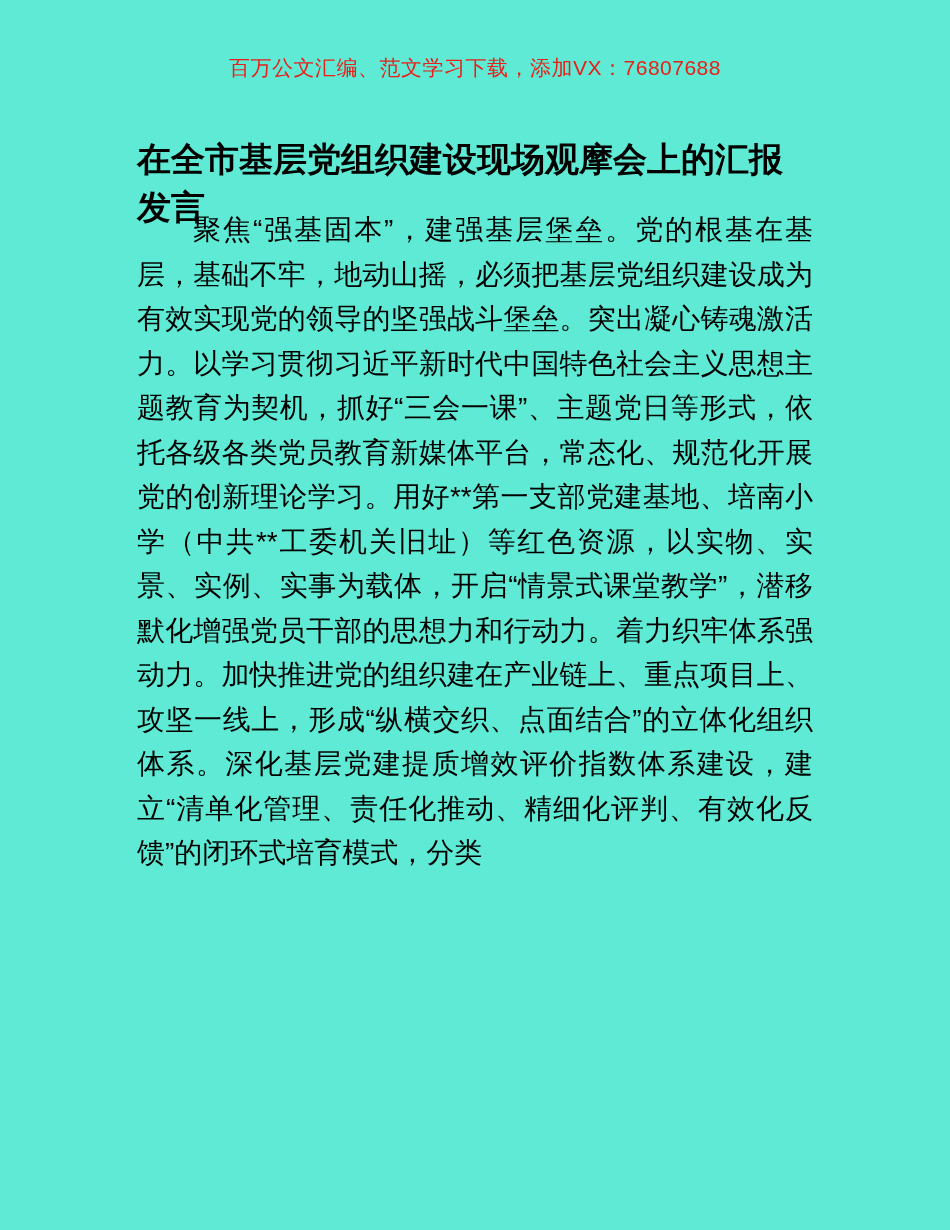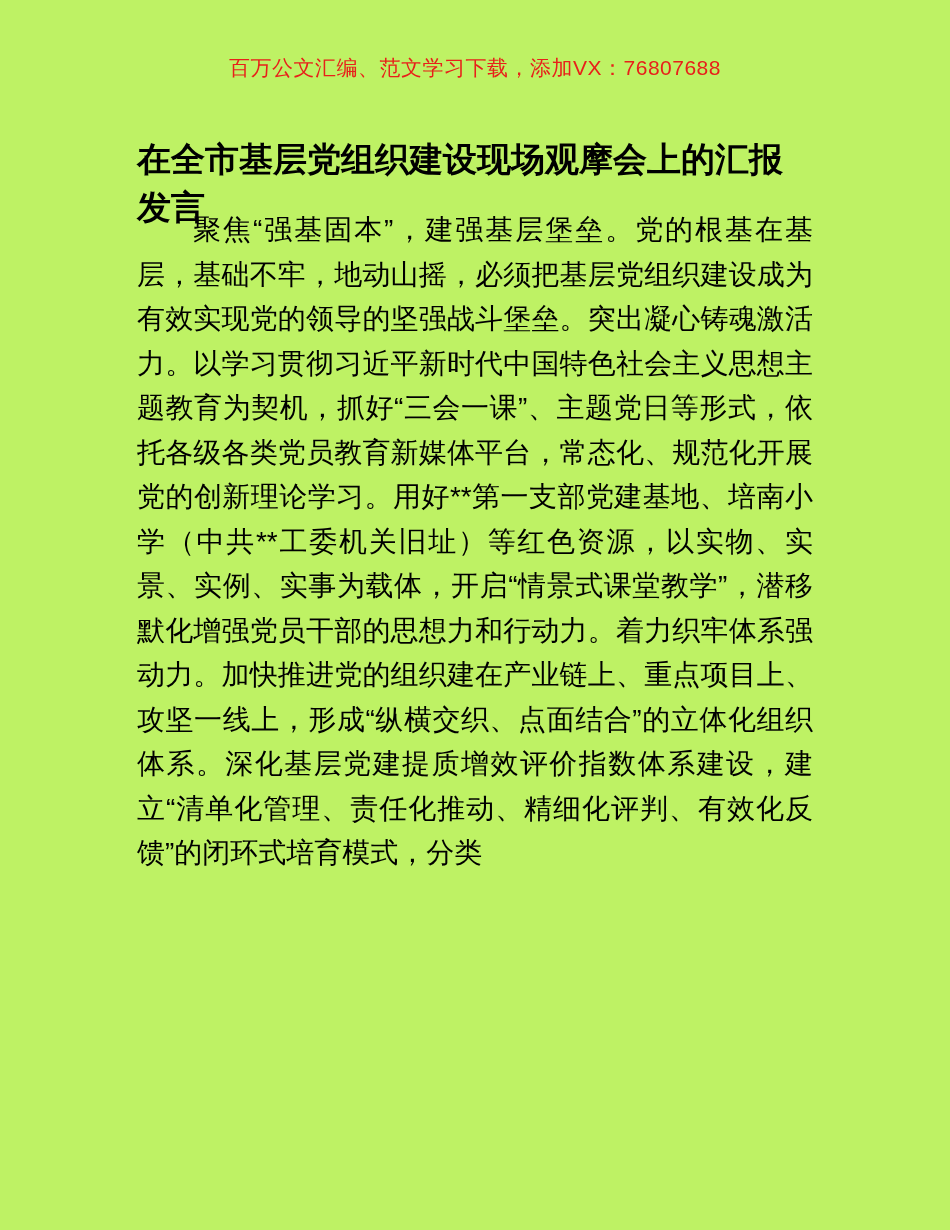--- a/index.html
+++ b/index.html
@@ -4,21 +4,21 @@
 <style>
   html, body {
     margin: 0;
     padding: 0;
     background: #ffffff;
   }
   .page {
     position: relative;
     width: 950px;
     height: 1230px;
-    background: #bef264;
+    background: #5eead4;
     overflow: hidden;
     font-family: "Liberation Sans", "DejaVu Sans", sans-serif;
   }
 
   
   .promo-header {
     position: absolute;
     top: 54px;
     left: 0;
     width: 950px;

